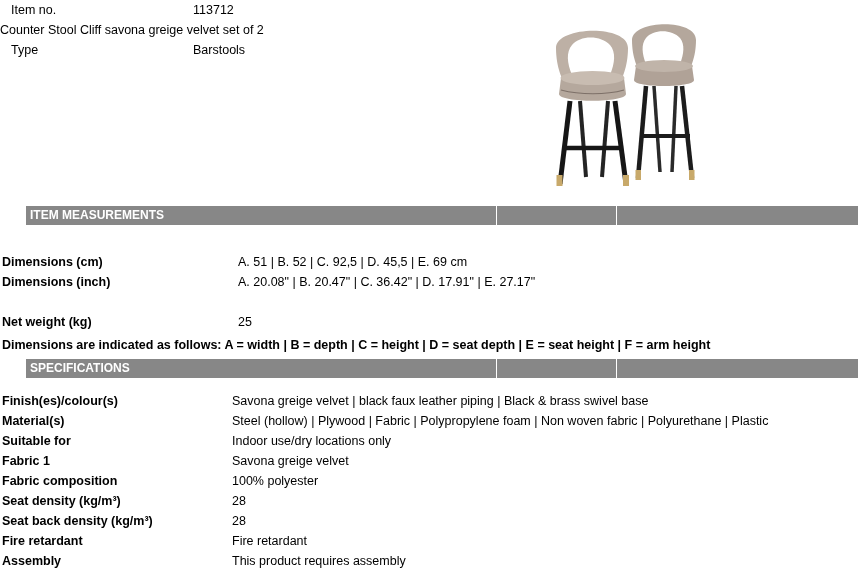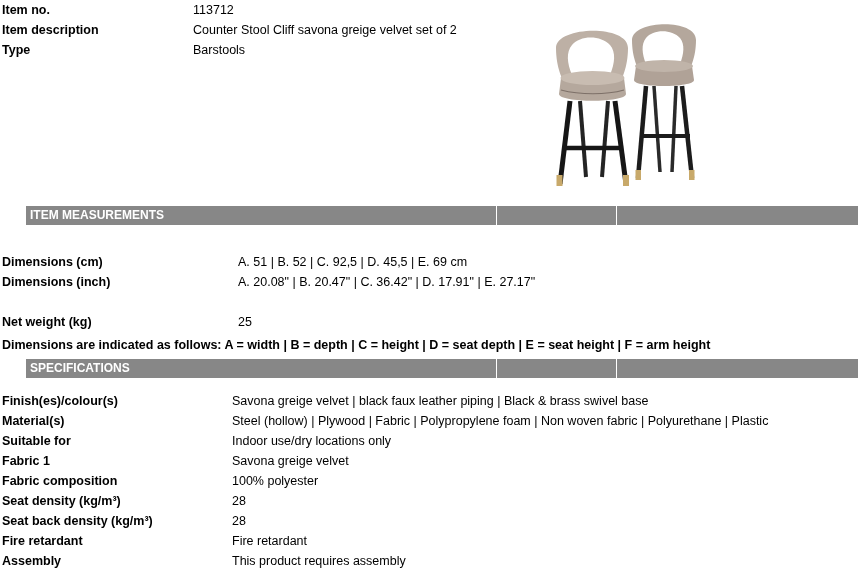--- a/index.html
+++ b/index.html
@@ -30,22 +30,22 @@
     width: 858px;
   }
   .hdr-row {
     display: flex;
     align-items: flex-start;
     height: 20px;
     line-height: 20px;
   }
   .hdr-label {
     width: 193px;
-    padding-left: 2px;
-    font-weight: bold;
+    padding-left: 11px;
+    font-weight: normal;
     box-sizing: border-box;
     white-space: nowrap;
   }
   .hdr-value {
     flex: 1;
     white-space: nowrap;
   }
 
   
   .product-image {
@@ -127,21 +127,20 @@
 <body>
 
 <div class="page">
 
   <div class="header-block">
     <div class="hdr-row">
       <div class="hdr-label">Item no.</div>
       <div class="hdr-value">113712</div>
     </div>
     <div class="hdr-row">
-      <div class="hdr-label">Item description</div>
       <div class="hdr-value">Counter Stool Cliff savona greige velvet set of 2</div>
     </div>
     <div class="hdr-row">
       <div class="hdr-label">Type</div>
       <div class="hdr-value">Barstools</div>
     </div>
   </div>
 
   <div class="product-image">
     <svg width="250" height="195" viewBox="0 0 250 195" xmlns="http://www.w3.org/2000/svg">

